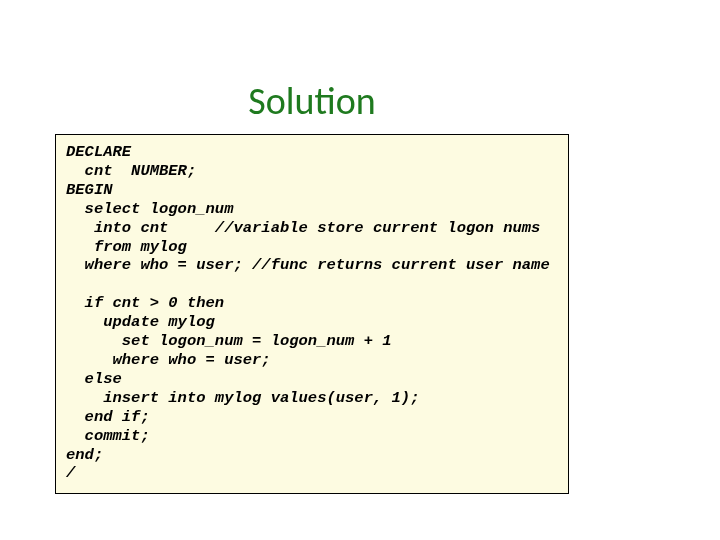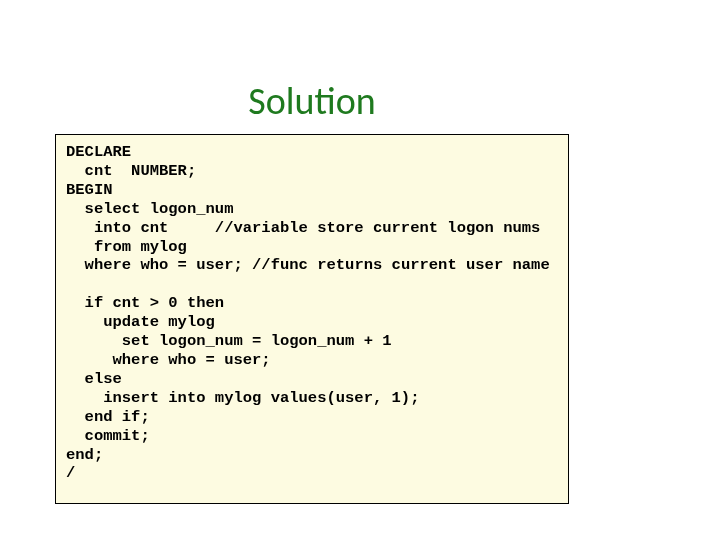--- a/index.html
+++ b/index.html
@@ -1,19 +1,19 @@
 <!DOCTYPE html>
 <html><head>
 <meta charset="utf-8">
 <style>
   * { margin: 0; padding: 0; box-sizing: border-box; }
   html, body { width: 720px; height: 540px; background: #fff; font-family: Calibri, Arial, sans-serif; }
   .slide { width: 624px; height: 540px; position: relative; padding: 0; }
   .title { text-align: center; font-size: 38px; color: #1f7a1f; font-weight: 400; padding-top: 78px; padding-bottom: 10px; }
-  .code-box { margin: 0 55px; border: 1.5px solid #000; background: #fdfbe1; padding: 8px 10px 20px 10px; }
+  .code-box { margin: 0 55px; border: 1.5px solid #000; background: #fdfbe1; padding: 8px 10px 10px 10px; font-style: italic; }
   .code { font-family: "Courier New", Courier, monospace; font-size: 15.5px; line-height: 1.22; white-space: pre; font-weight: bold; color: #000; }
   .user-kw { color: #000; }
 </style>
 </head>
 <body>
 
 <div class="slide">
   <div class="title">Solution</div>
   <div class="code-box">
     <div class="code"><span>DECLARE</span>

